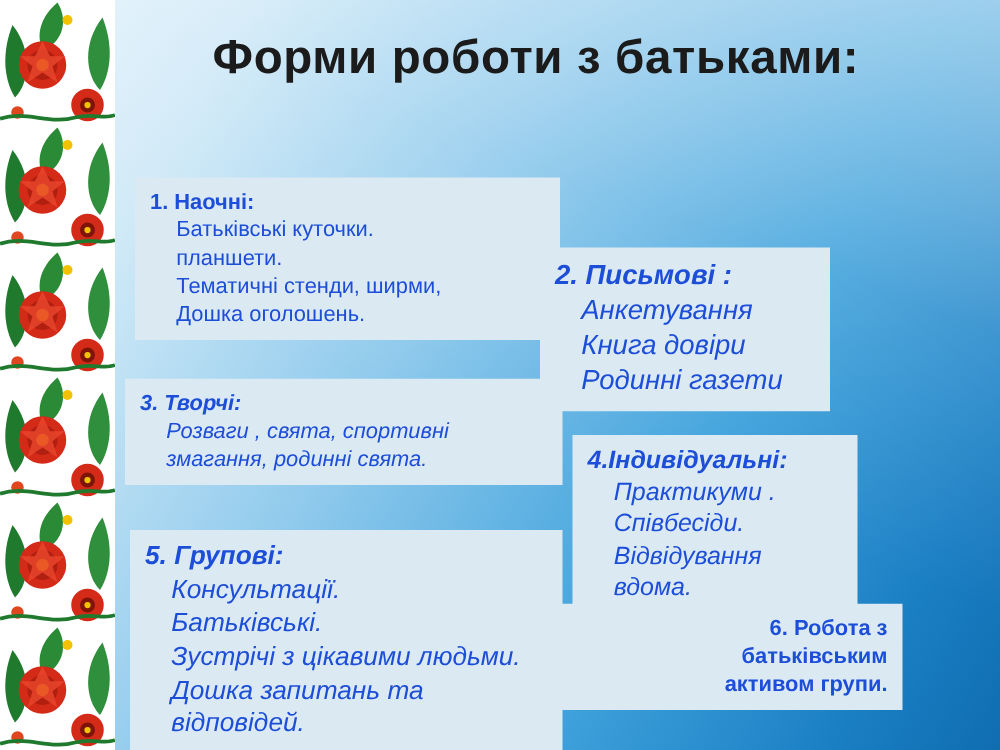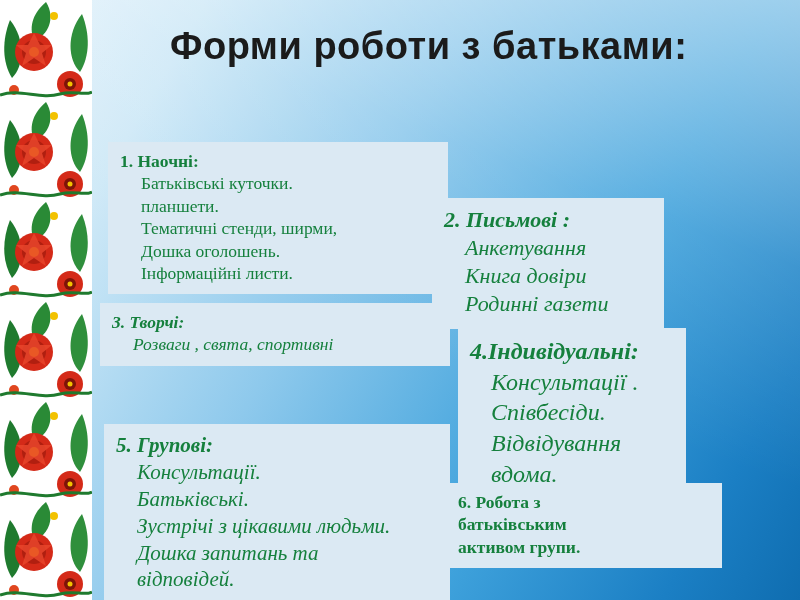--- a/index.html
+++ b/index.html
@@ -53,44 +53,43 @@
     color: #1b1b1b;
     line-height: 1.18;
     letter-spacing: 0.5px;
     z-index: 3;
   }
 
   
   .box {
     position: absolute;
     background: #dbe9f3;
-    color: #15803d;
+    color: #1d4ed8;
     z-index: 4;
     padding: 8px 12px 10px 12px;
     box-sizing: border-box;
     line-height: 1.28;
-    font-family: Liberation Serif, serif;
   }
   .box .hd {
     font-weight: bold;
     font-style: italic;
   }
   .box .ln {
     font-style: italic;
     margin-left: 21px;
   }
   .box.plain .hd { font-style: normal; }
   .box.plain .ln { font-style: normal; }
 
   #box-1 { left: 108px; top: 142px; width: 340px; font-size: 17.5px; }
   #box-2 { left: 432px; top: 198px; width: 232px; font-size: 22px; }
   #box-3 { left: 100px; top: 303px; width: 350px; font-size: 17.5px; }
-  #box-4 { left: 458px; top: 328px; width: 228px; font-size: 24px; }
+  #box-4 { left: 458px; top: 348px; width: 228px; font-size: 20px; }
   #box-5 { left: 104px; top: 424px; width: 346px; font-size: 21px; }
-  #box-6 { left: 446px; top: 483px; width: 276px; font-size: 17.5px; }
+  #box-6 { left: 446px; top: 483px; width: 276px; font-size: 17.5px; text-align: right; }
 </style>
 </head>
 <body>
 
 <div id="slide">
 
   <div id="floral-border">
     <svg width="92" height="600" viewBox="0 0 92 600" xmlns="http://www.w3.org/2000/svg">
       <rect x="0" y="0" width="92" height="600" fill="#ffffff"></rect>
       <g>
@@ -197,38 +196,38 @@
   </div>
 
   <div id="title">Форми роботи з батьками:</div>
 
   <div class="box plain" id="box-1">
     <div class="hd">1. Наочні:</div>
     <div class="ln">Батьківські куточки.</div>
     <div class="ln">планшети.</div>
     <div class="ln">Тематичні стенди, ширми,</div>
     <div class="ln">Дошка оголошень.</div>
-    <div class="ln">Інформаційні листи.</div>
   </div>
 
   <div class="box" id="box-2">
     <div class="hd">2. Письмові :</div>
     <div class="ln">Анкетування</div>
     <div class="ln">Книга довіри</div>
     <div class="ln">Родинні газети</div>
   </div>
 
   <div class="box" id="box-3">
     <div class="hd">3. Творчі:</div>
     <div class="ln">Розваги , свята, спортивні</div>
+    <div class="ln">змагання, родинні свята.</div>
   </div>
 
   <div class="box" id="box-4">
     <div class="hd">4.Індивідуальні:</div>
-    <div class="ln">Консультації .</div>
+    <div class="ln">Практикуми .</div>
     <div class="ln">Співбесіди.</div>
     <div class="ln">Відвідування</div>
     <div class="ln">вдома.</div>
   </div>
 
   <div class="box" id="box-5">
     <div class="hd">5. Групові:</div>
     <div class="ln">Консультації.</div>
     <div class="ln">Батьківські.</div>
     <div class="ln">Зустрічі з  цікавими людьми.</div>

